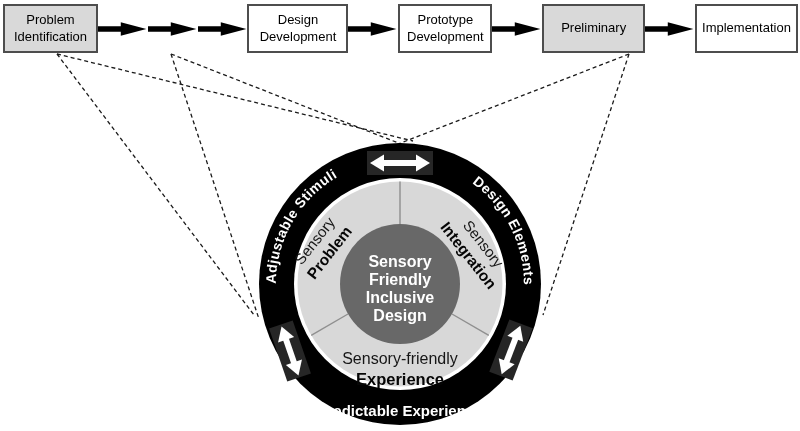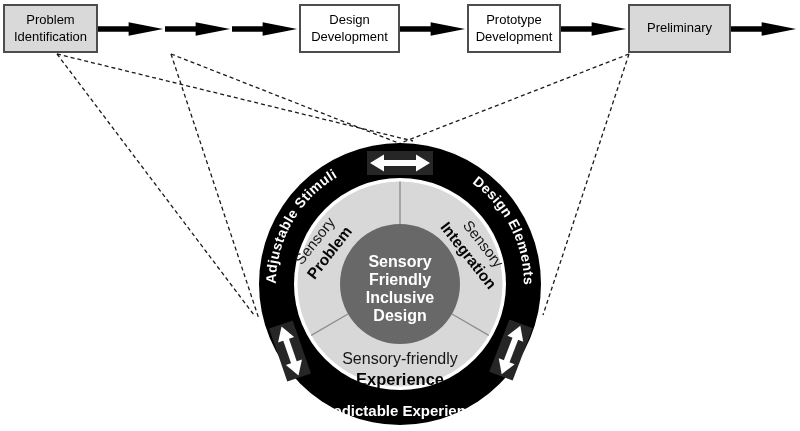--- a/index.html
+++ b/index.html
@@ -158,15 +158,18 @@
         </svg>
     </div>
     <div class="step hl w6">
       <span>Preliminary</span>
     </div>
     <div class="conn">
       <svg viewBox="0 0 14 16" preserveAspectRatio="none">
           <polygon points="0,5.3 6.4,5.3 6.4,1.2 13.6,8 6.4,14.8 6.4,10.7 0,10.7"></polygon>
         </svg>
     </div>
+    <div class="step w7">
+      <span>Implementation</span>
+    </div>
   </div>
 
 </div>
 
 </body></html>

